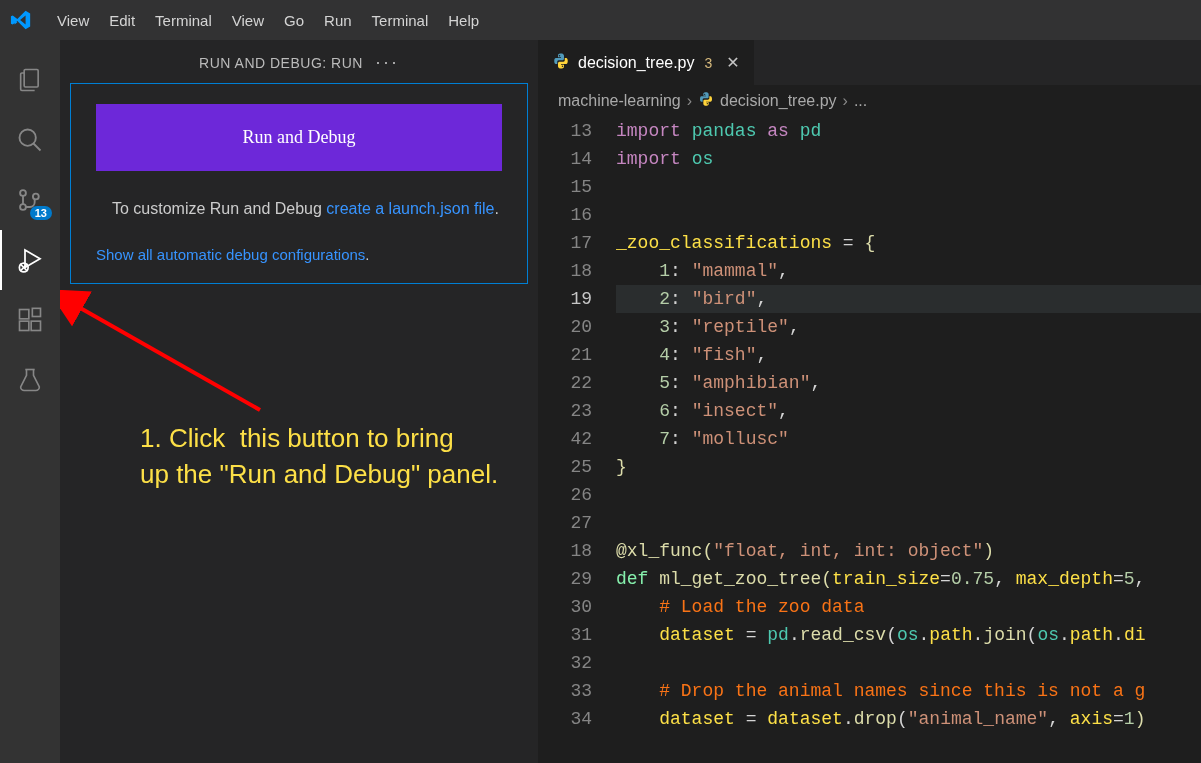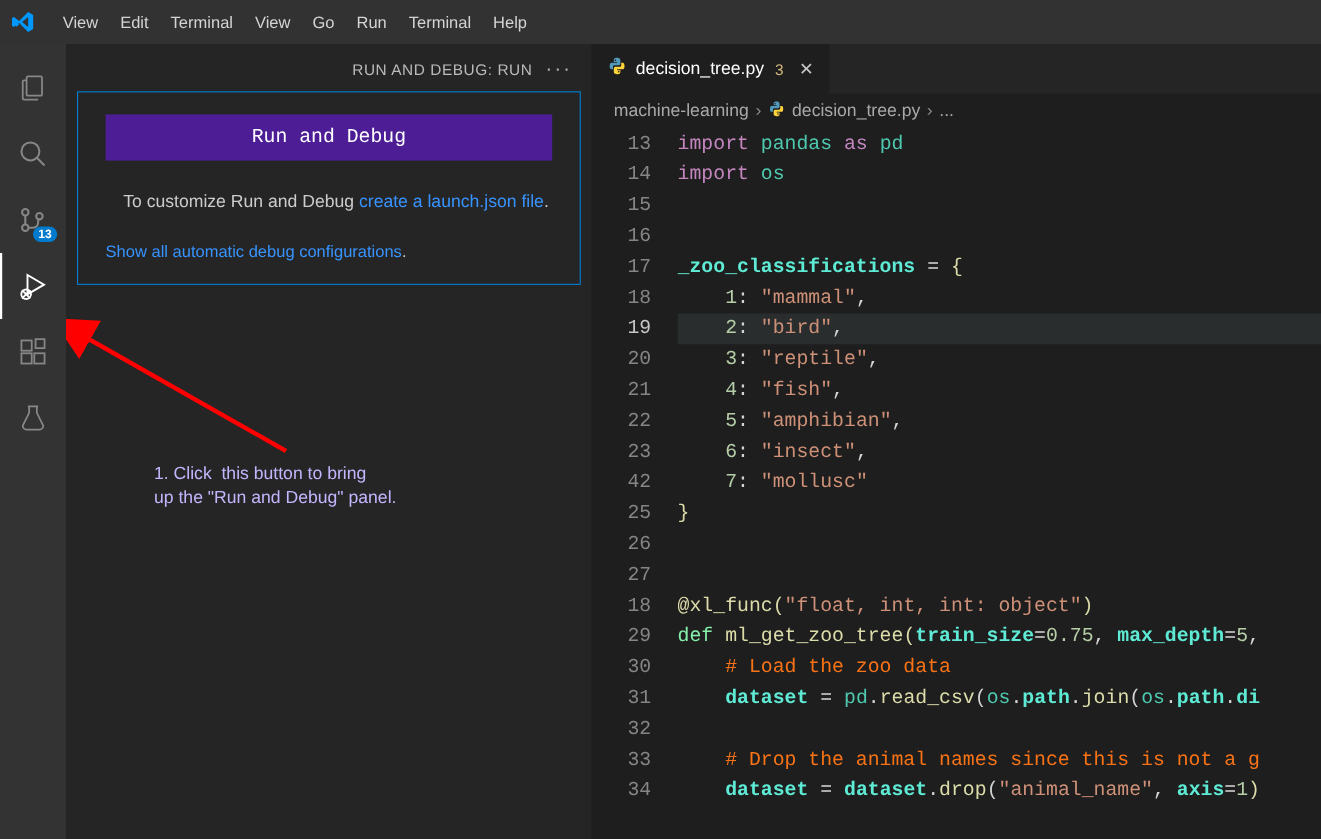--- a/index.html
+++ b/index.html
@@ -79,41 +79,41 @@
   font-weight: 600;
 }
 .sidebar {
   width: 478px;
   background: #252526;
   border-right: 0;
 }
 .sidebar-header {
   display: flex;
   align-items: center;
-  justify-content: flex-end;
+  justify-content: center;
   padding: 12px 18px 10px 18px;
   font-size: 14px;
   color: #bbbbbb;
   letter-spacing: 0.5px;
   gap: 12px;
 }
 .dots { color: #bbbbbb; font-size: 18px; letter-spacing: 2px; }
 .debug-panel {
   border: 1px solid #007fd4;
   margin: 0 10px 0 10px;
   padding: 20px 25px;
 }
 .run-debug-btn {
   width: 100%;
-  background: #4c1d95;
+  background: #6d28d9;
   color: #ffffff;
   border: none;
-  padding: 11px 0;
+  padding: 23px 0;
   font-size: 18px;
-  font-family: Liberation Mono, monospace;
+  font-family: Liberation Serif, serif;
   cursor: pointer;
 }
 .debug-text {
   margin-top: 25px;
   font-size: 16px;
   color: #cccccc;
   line-height: 1.6;
   margin-left: 16px;
 }
 .debug-text a { color: #3794ff; text-decoration: none; }
@@ -172,33 +172,33 @@
   text-align: right;
   color: #858585;
   padding-right: 24px;
 }
 .gutter .current { color: #c6c6c6; }
 .code-lines { flex: 1; white-space: pre; color: #d4d4d4; overflow: hidden;}
 .code-line { height: 28px; }
 .code-line.current { background: #2a2d2e; }
 .tk-keyword { color: #c586c0; }
 .tk-module { color: #4ec9b0; }
-.tk-var { color: #5eead4; font-weight: bold; }
+.tk-var { color: #fde047; }
 .tk-string { color: #ce9178; }
 .tk-number { color: #b5cea8; }
 .tk-func { color: #dcdcaa; }
 .tk-comment { color: #f97316; }
 .tk-punct { color: #dcdcaa; }
 .tk-brace { color: #d4d4d4; }
 .tk-blue { color: #86efac; }
 .annotation {
   position: absolute;
-  color: #c4b5fd;
+  color: #fde047;
   font-family: Arial, sans-serif;
-  font-size: 16px;
+  font-size: 26px;
   line-height: 1.4;
   pointer-events: none;
 }
 .arrow-svg {
   position: absolute;
   pointer-events: none;
 }
 .py-icon { color: #519aba; }
 </style>
 </head>

